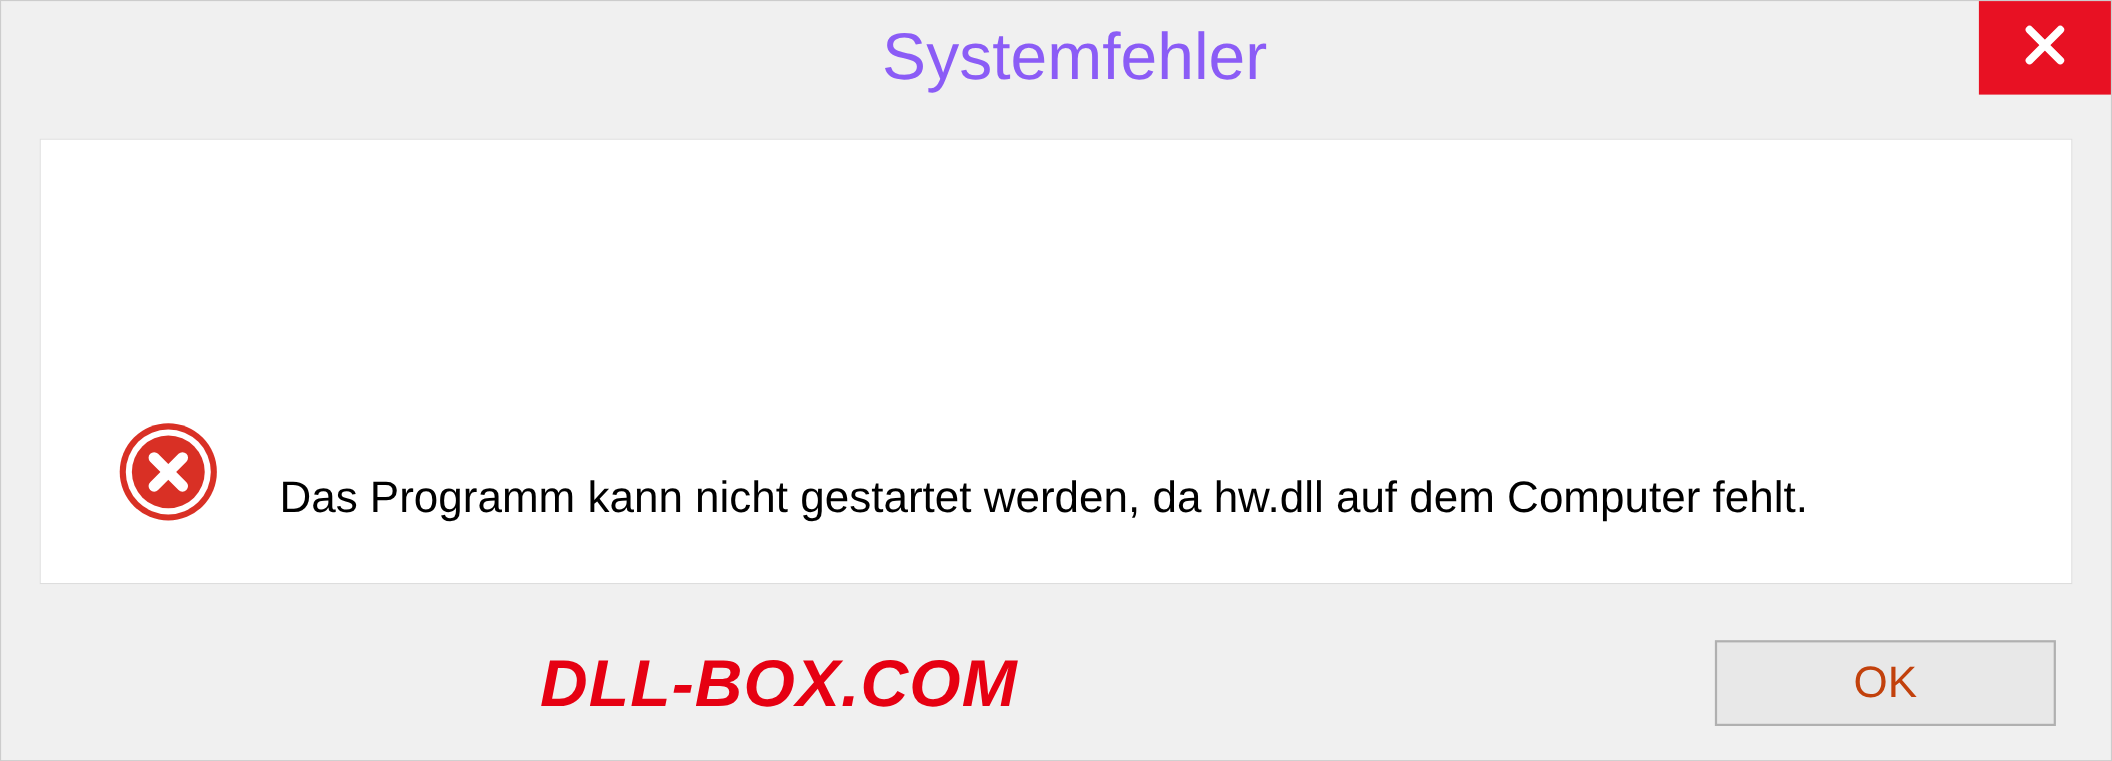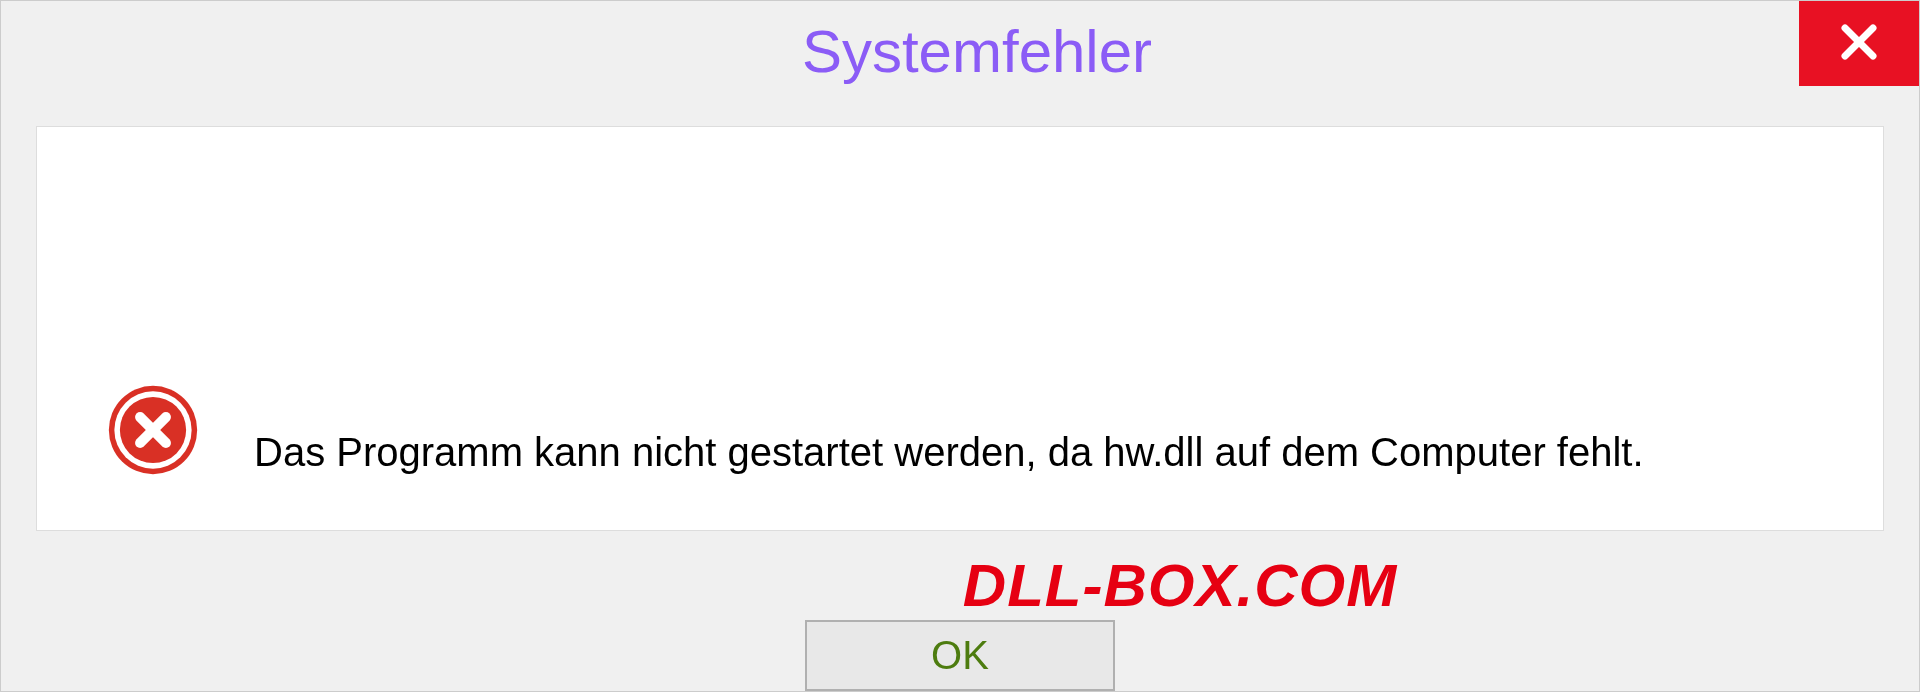--- a/index.html
+++ b/index.html
@@ -76,37 +76,36 @@
       line-height: 1.4;
       color: #000;
       font-weight: 400;
     }
     .footer {
       height: 140px;
       display: flex;
       align-items: center;
       justify-content: space-between;
       padding: 0 50px 0 50px;
-      flex-direction: column;
     }
     .watermark {
       font-size: 60px;
       font-weight: 800;
       font-style: italic;
       color: #e60012;
       letter-spacing: 1px;
       margin-left: 440px;
     }
     .ok-btn {
       width: 310px;
       height: 78px;
       background: #e8e8e8;
       border: 2px solid #b0b0b0;
       font-size: 40px;
-      color: #4d7c0f;
+      color: #c2410c;
       cursor: pointer;
       display: flex;
       align-items: center;
       justify-content: center;
       font-family: inherit;
     }
   </style>
 </head>
 <body>
 

